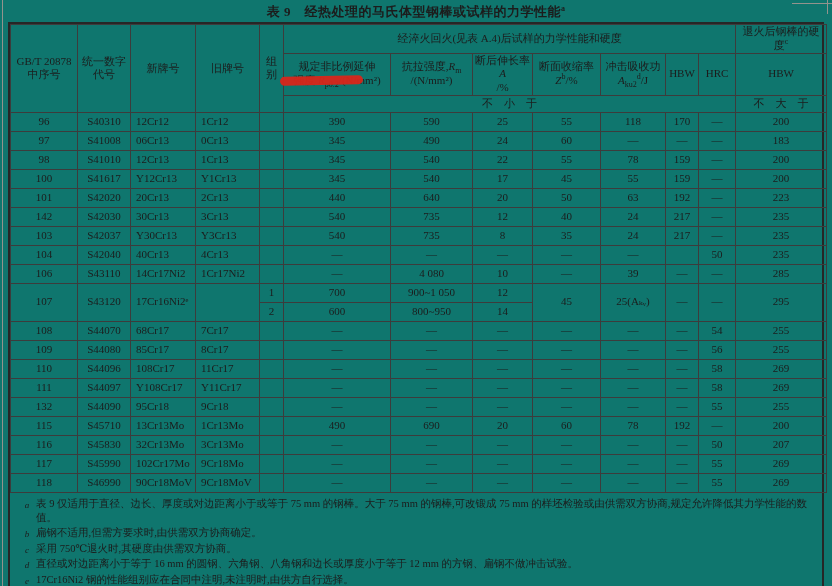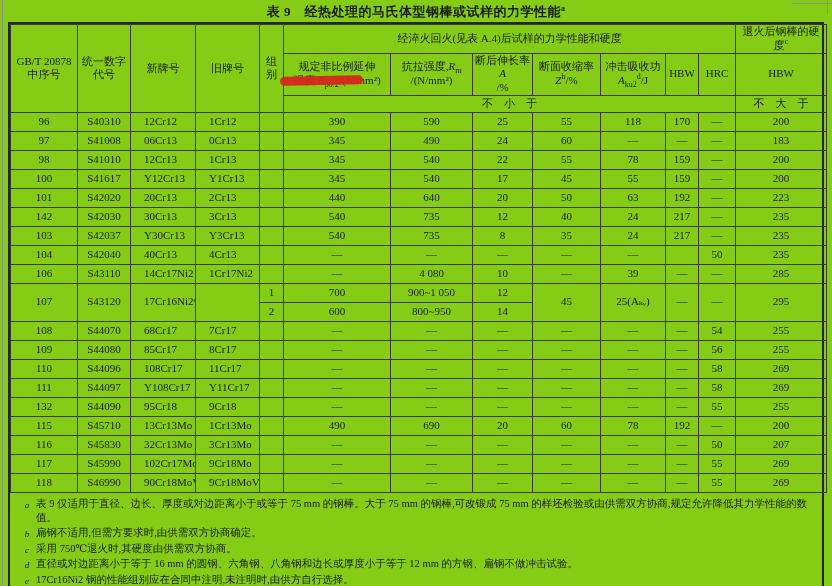--- a/index.html
+++ b/index.html
@@ -1,18 +1,18 @@
 <!DOCTYPE html>
 <html><head>
 <meta charset="utf-8">
 <style>
   html,body{margin:0;padding:0;background:#e8e8e4;}
   .page{
     width:832px;height:586px;position:relative;overflow:hidden;
-    background:#84cc16;
+    background:#0f766e;
     font-family:"Liberation Serif","DejaVu Serif",serif;
     color:#1c1c1c;
   }
   .title{
     position:absolute;top:3px;left:0;width:100%;text-align:center;
     font-size:13px;font-weight:bold;letter-spacing:.5px;
   }
   .title sup{font-size:8px;}
   .frame{
     position:absolute;left:8px;top:22px;width:816px;
@@ -21,21 +21,21 @@
   table{border-collapse:collapse;table-layout:fixed;width:100%;}
   th,td{
     border:1px solid #3c3c3c;text-align:center;vertical-align:middle;
     font-size:11px;font-weight:normal;padding:0 2px;overflow:hidden;
     line-height:1.25;
   }
   thead tr.hr1 th{height:17px;}
   thead tr.hr2 th{height:37px;}
   thead tr.hr3 th{height:16px;}
   tbody td{height:18px;}
-  td.al{text-align:left;padding-left:13px;}
+  td.al{text-align:left;padding-left:5px;}
   .pl{white-space:pre-line;margin-top:40px;}
   sub,sup{font-size:8px;line-height:0;}
   i{font-style:italic;}
   .fnotes{padding:4px 10px 5px 8px;}
   .fn{display:flex;font-size:10.5px;line-height:14.6px;}
   .fm{flex:0 0 18px;width:18px;font-style:italic;font-size:9px;text-align:center;padding-top:1px;}
   .ft{flex:1;}
   .red-mark{
     position:absolute;left:280px;top:76px;width:83px;height:9px;
     border-radius:5px;transform:rotate(-1.2deg);opacity:.95;

